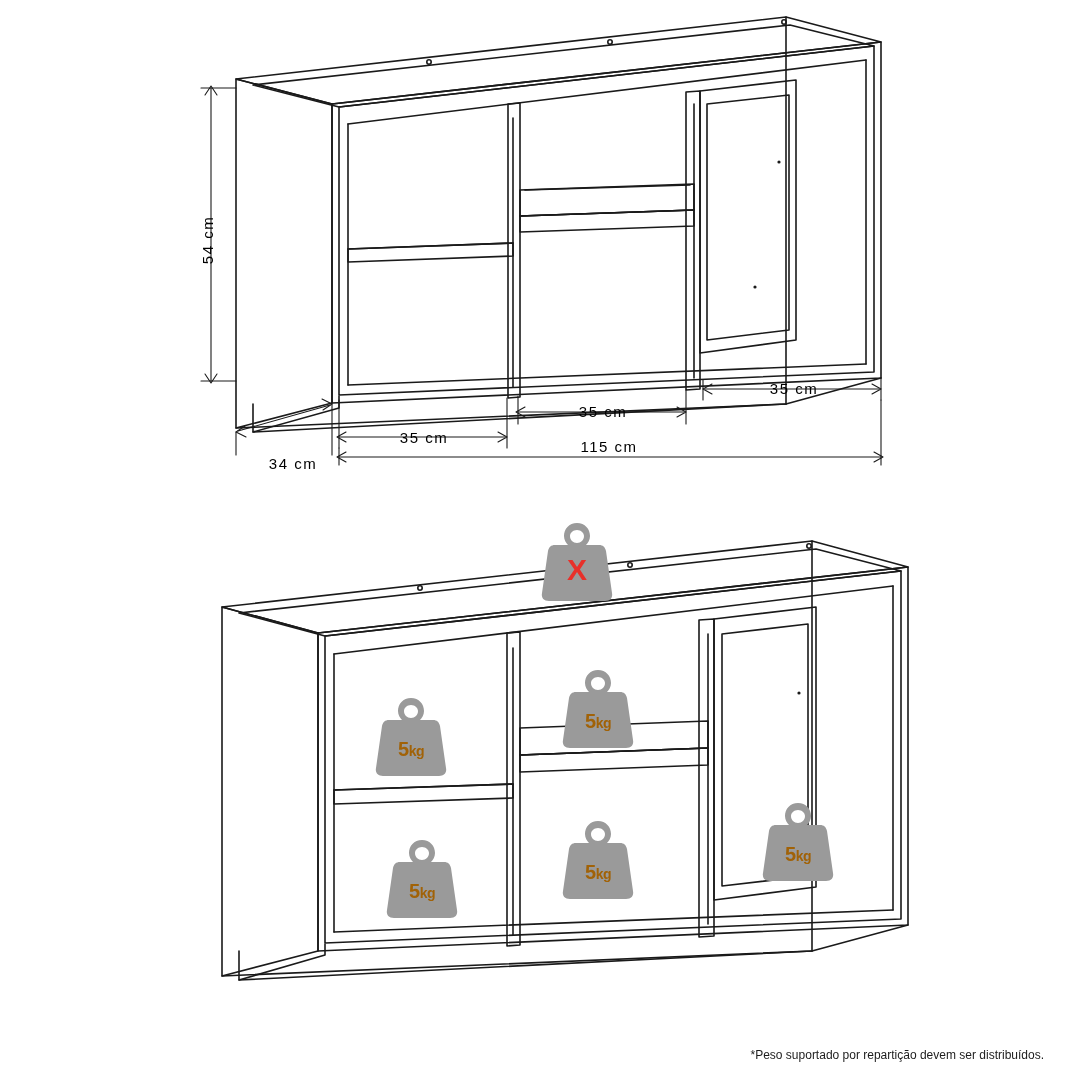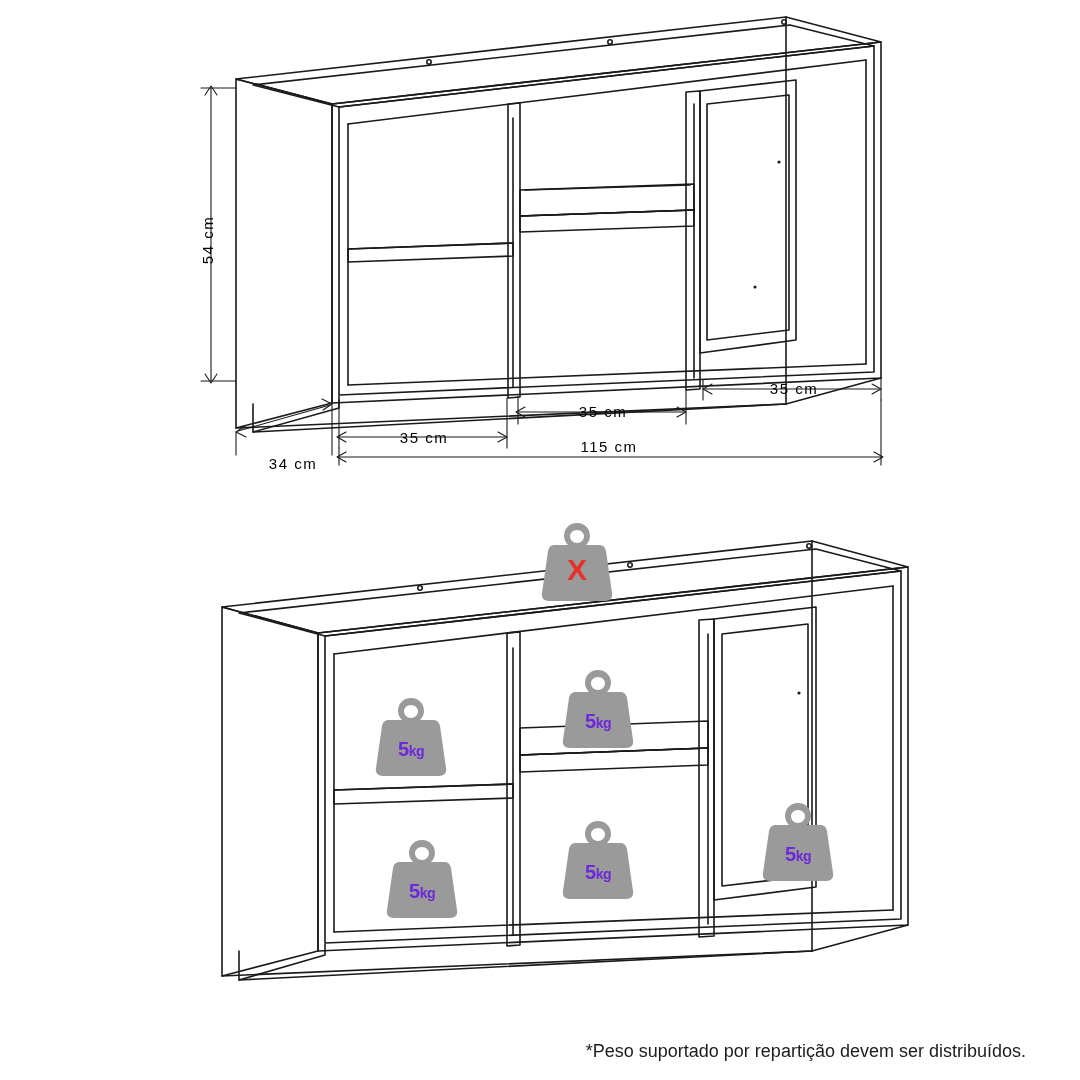--- a/index.html
+++ b/index.html
@@ -33,43 +33,43 @@
     fill: #000;
   }
   .dim-label-v {
     font-family: "Liberation Sans", sans-serif;
     font-size: 15px;
     letter-spacing: 1.5px;
     fill: #000;
   }
   .footnote {
     position: absolute;
-    right: 54px;
+    right: 36px;
     bottom: 18px;
-    font-size: 18px;
+    font-size: 12px;
     color: #1c1c1c;
     font-family: "Liberation Sans", sans-serif;
     white-space: nowrap;
   }
   .weight-badge {
     position: absolute;
     width: 74px;
     height: 82px;
     pointer-events: none;
   }
   .weight-badge .wtext {
     position: absolute;
     left: 0;
     right: 0;
     top: 44px;
     text-align: center;
     font-family: "Liberation Sans", sans-serif;
     font-weight: bold;
     font-size: 20px;
-    color: #6d28d9;
+    color: #a16207;
     letter-spacing: -0.5px;
   }
   .weight-badge .wtext .unit {
     font-size: 14px;
   }
   .weight-badge .xmark {
     position: absolute;
     left: 0;
     right: 0;
     top: 34px;

